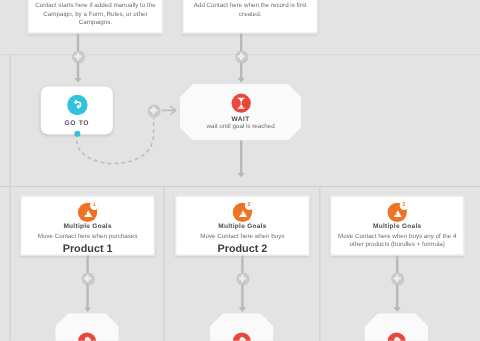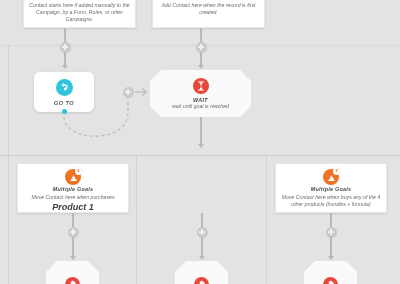--- a/index.html
+++ b/index.html
@@ -3,21 +3,21 @@
 <meta charset="utf-8">
 <style>
   html,body{margin:0;padding:0;}
   body{
     width:400px;height:284px;
     background:#e3e3e3;
     font-family:"Liberation Sans", sans-serif;
     overflow:hidden;
     position:relative;
   }
-  .canvas{position:absolute;inset:0;font-style:italic;}
+  .canvas{position:absolute;inset:0;}
 
   
   .hdiv{position:absolute;height:1px;background:#cfcfcf;left:0;right:0;}
   .hdiv.soft{background:#dadada;}
   .vdiv{position:absolute;width:1px;background:#d2d2d2;}
 
   
   .card{
     position:absolute;
     background:#fff;
@@ -169,20 +169,32 @@
         <path d="M2 14 h12 L8 4 z" fill="#fff"></path>
         <circle cx="5.4" cy="9.8" r="1.1" fill="#ef7324"></circle>
       </svg>
       <span class="badge">1</span>
     </div>
     <div class="title">Multiple Goals</div>
     <div class="desc">Move Contact here when purchases</div>
     <div class="big">Product 1</div>
   </div>
 
+  <div class="card" style="left:146px;top:163px;width:112px;height:50px;">
+    <div class="cicon orange" style="width:16px;height:16px;margin:1px auto 0;">
+      <svg width="9" height="9" viewBox="0 0 16 16" aria-hidden="true">
+        <path d="M2 14 h12 L8 4 z" fill="#fff"></path>
+        <circle cx="5.4" cy="9.8" r="1.1" fill="#ef7324"></circle>
+      </svg>
+      <span class="badge">2</span>
+    </div>
+    <div class="title">Multiple Goals</div>
+    <div class="desc">Move Contact here when buys</div>
+    <div class="big">Product 2</div>
+  </div>
 
   <div class="card" style="left:275px;top:163px;width:112px;height:50px;">
     <div class="cicon orange" style="width:16px;height:16px;margin:1px auto 0;">
       <svg width="9" height="9" viewBox="0 0 16 16" aria-hidden="true">
         <path d="M2 14 h12 L8 4 z" fill="#fff"></path>
         <circle cx="5.4" cy="9.8" r="1.1" fill="#ef7324"></circle>
       </svg>
       <span class="badge">3</span>
     </div>
     <div class="title">Multiple Goals</div>

